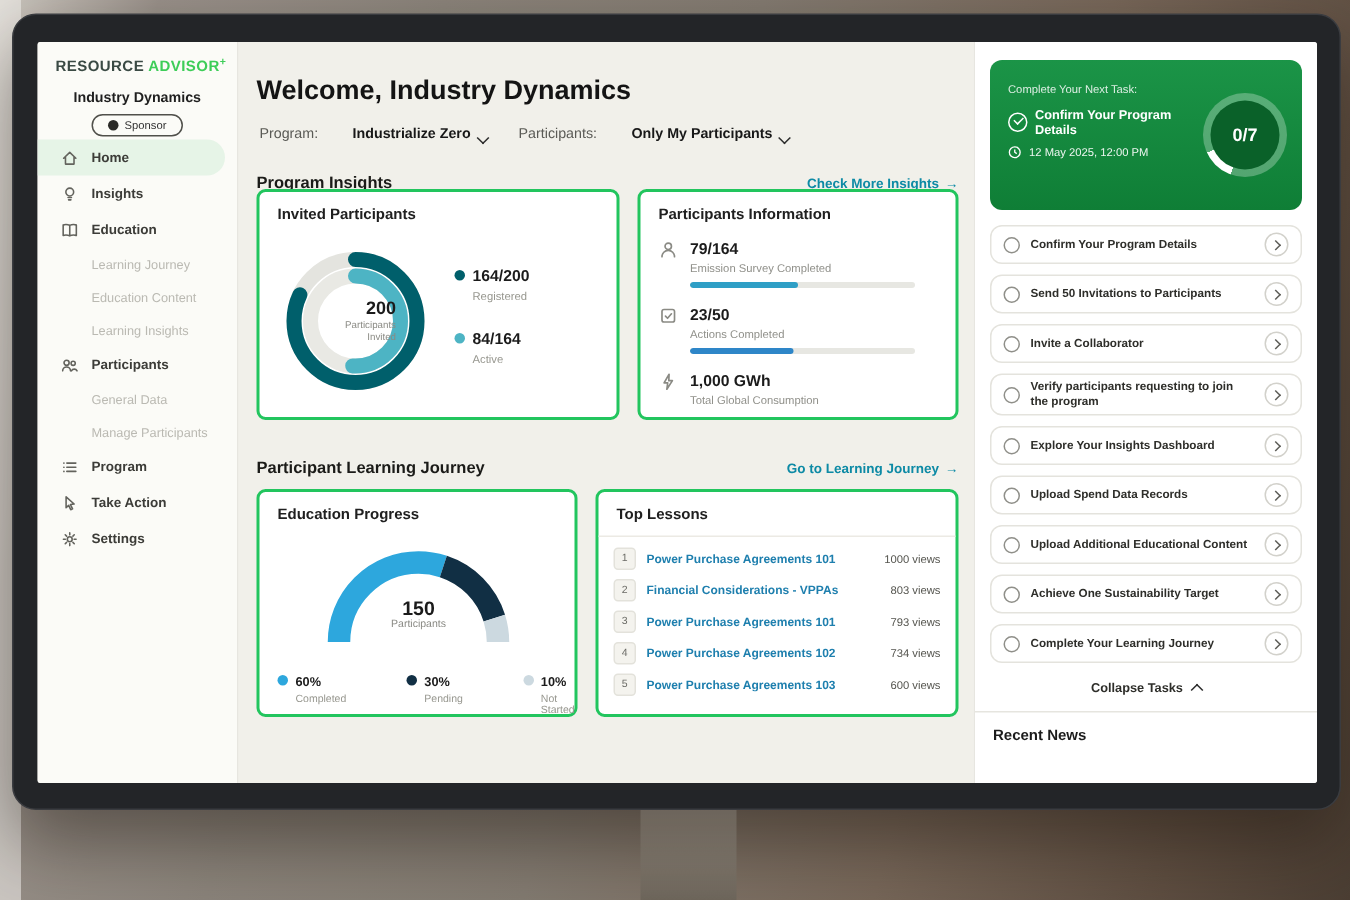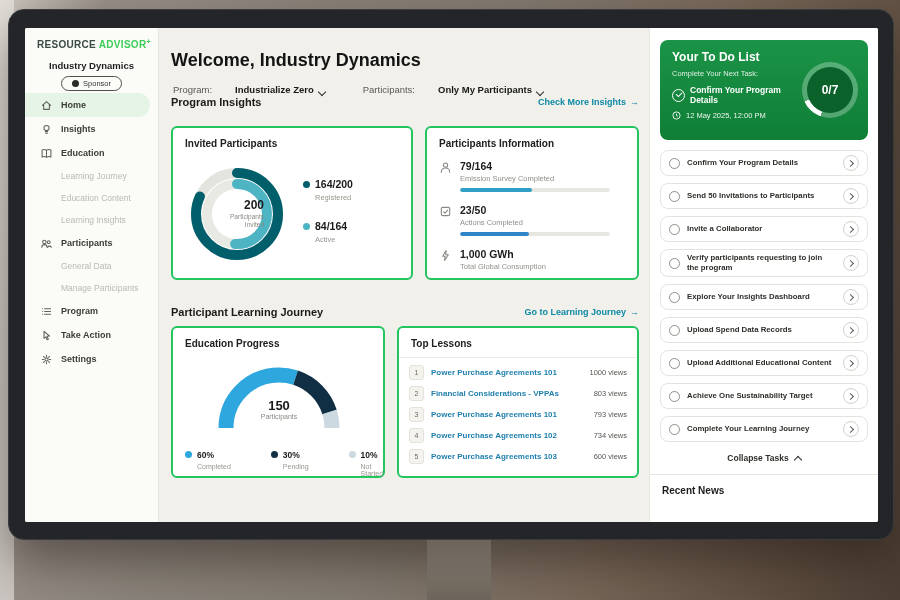--- a/index.html
+++ b/index.html
@@ -32,21 +32,21 @@
     font-size:9px;font-weight:bold;color:#3c3c38;cursor:pointer;}
   .nav-item.sub{height:22px;padding-left:36px;font-weight:normal;font-size:8.5px;color:#bab9b2;text-align:center;}
   .nav-item.active{background:#e6f4e7;border-radius:0 12px 12px 0;width:calc(100% - 8px);box-sizing:border-box;}
   .nav-ic{width:14px;height:14px;display:flex;align-items:center;justify-content:center;}
   .nav-ic svg{stroke:#63635d;fill:none;stroke-width:1.3;stroke-linecap:round;stroke-linejoin:round;}
 
   
   .main-title{position:absolute;left:146px;top:22px;font-size:18px;font-weight:bold;color:#141414;}
   .filters{position:absolute;left:148px;top:56px;display:flex;align-items:center;gap:6px;
     font-size:9.5px;color:#5a5a55;}
-  .f-gap{margin-left:32px;}
+  .f-gap{margin-left:15px;}
   .filter-value{font-weight:bold;color:#181818;display:flex;align-items:flex-end;gap:5px;cursor:pointer;margin-left:17px;}
   .chev{display:inline-block;width:5px;height:5px;border-right:1.4px solid #2b2b2b;
     border-bottom:1.4px solid #2b2b2b;transform:rotate(45deg);margin-top:-2px;}
   .section-row{position:absolute;display:flex;justify-content:space-between;align-items:center;width:468px;left:146px;}
   .section-title{font-size:11px;font-weight:bold;color:#1b1b18;}
   .section-link{font-size:9px;font-weight:bold;color:#0d8aa5;display:flex;gap:4px;align-items:center;cursor:pointer;}
   .card{position:absolute;background:#fff;border:2px solid #22c55e;border-radius:6px;box-sizing:border-box;}
   .card-title{font-size:10px;font-weight:bold;color:#202020;padding:10px 12px 0;}
 
   
@@ -232,21 +232,21 @@
         <span>Industrialize Zero</span>
         <span class="chev"></span>
       </span>
       <span class="f-gap">Participants:</span>
       <span class="filter-value">
         <span>Only My Participants</span>
         <span class="chev"></span>
       </span>
     </div>
 
-    <div class="section-row" style="top:68px;">
+    <div class="section-row" style="top:88px;">
       <span class="section-title">Program Insights</span>
       <span class="section-link">
         <span>Check More Insights</span>
         <span>→</span>
       </span>
     </div>
 
     <div class="card" style="left:146px;top:98px;width:242px;height:154px;">
       <div class="card-title">Invited Participants</div>
       <div class="donut-wrap">
@@ -379,21 +379,20 @@
         <div class="lesson-row">
           <span class="rank">5</span>
           <span class="lesson-title">Power Purchase Agreements 103</span>
           <span class="views">600 views</span>
         </div>
       </div>
     </div>
 
     <aside class="todo-panel">
       <div class="todo-hero">
-        <div class="hero-title">Your To Do List</div>
         <div class="hero-sub">Complete Your Next Task:</div>
         <div class="hero-task">
           <span class="chk"></span>
           <span>Confirm Your Program Details</span>
         </div>
         <div class="hero-due">
           <svg width="9" height="9" viewBox="0 0 10 10" fill="none" stroke="#fff" stroke-width="1">
               <circle cx="5" cy="5" r="4"></circle>
               <path d="M5 3 V5 L6.5 6"></path>
             </svg>

